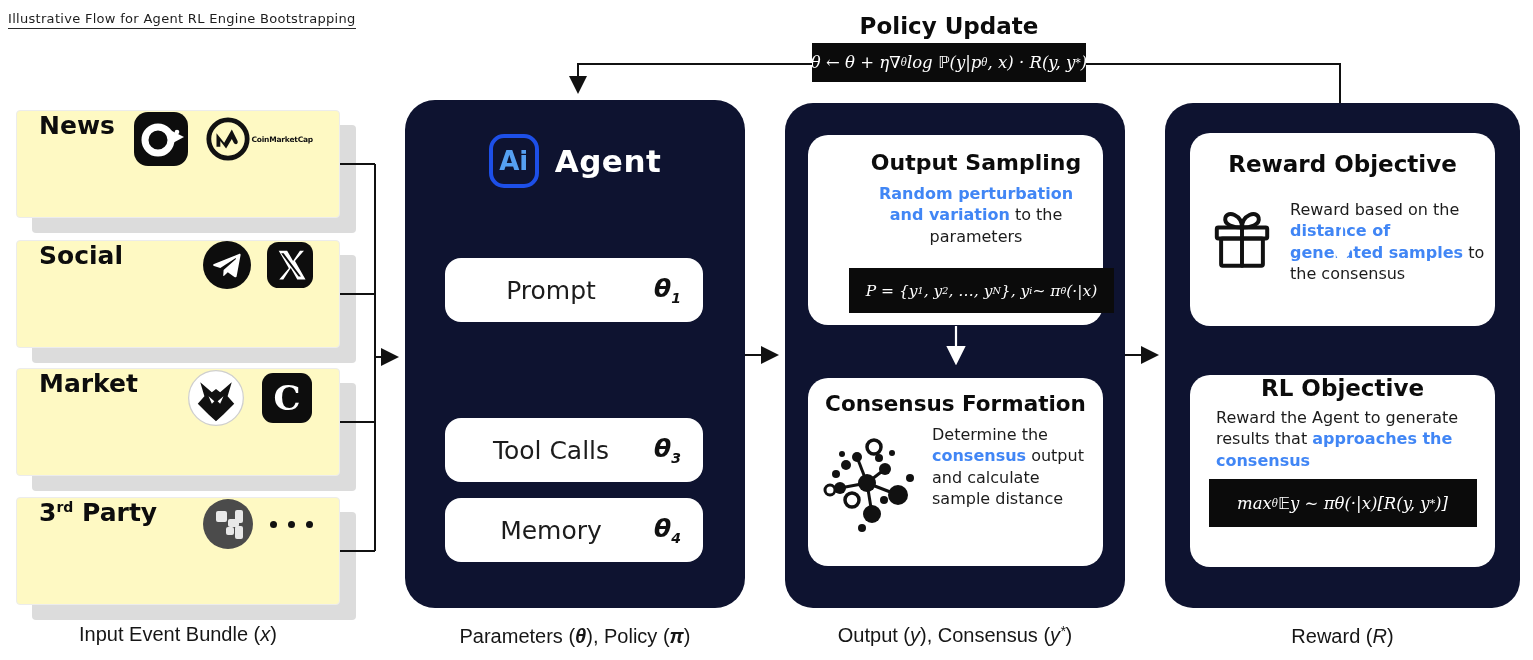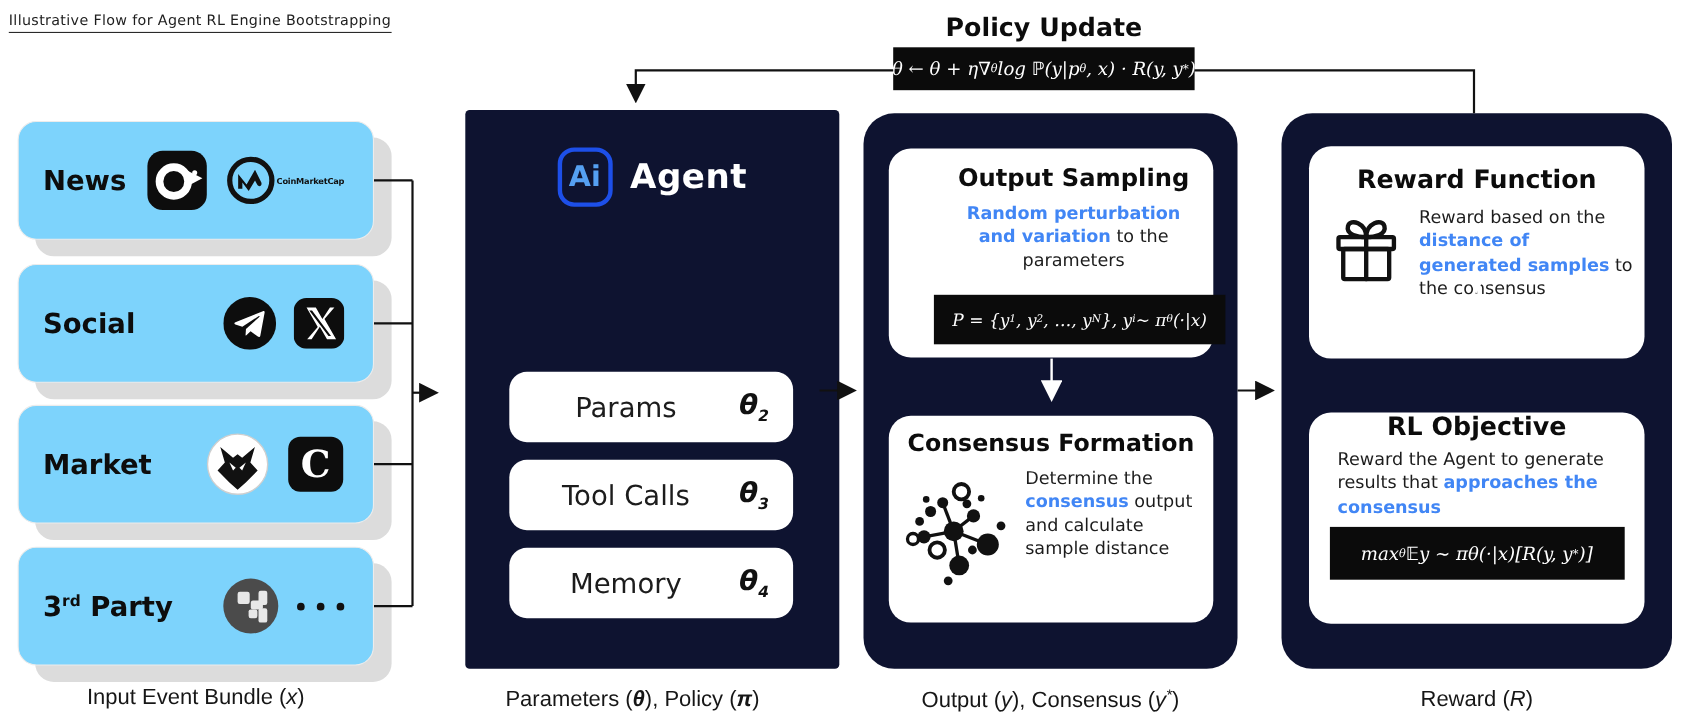--- a/index.html
+++ b/index.html
@@ -20,23 +20,23 @@
   .policy-heading { font-size:23px; font-weight:800; text-align:center; color:#0c0c0c; }
   .formula-box {
     background:#0b0b0b; color:#fff; display:flex; align-items:center; justify-content:center;
     font-family:"DejaVu Serif","DejaVu Sans",serif; font-style:italic; white-space:nowrap;
   }
   .formula-box .sub { font-size:.62em; font-style:italic; vertical-align:-0.35em; }
   .formula-box .sup { font-size:.66em; font-style:italic; vertical-align:0.5em; }
 
   
   .input-box {
-    background:#7dd3fc; border:1.5px solid #ececec; border-radius:17px;
+    background:#fef9c3; border:1.5px solid #ececec; border-radius:4px;
     box-shadow:16px 15px 0 #dcdcdc;
-    display:flex; align-items:center; padding:0 26px 0 22px;
+    display:flex; align-items:flex-start; padding:0 26px 0 22px;
   }
   .input-label { font-size:25px; font-weight:700; color:#0d0d0d; }
   .input-label sup { font-size:14px; font-weight:700; }
   .input-icons { margin-left:auto; display:flex; align-items:center; gap:16px; }
   .cmc-wrap { display:flex; align-items:center; }
   .cmc-label { font-size:7.5px; font-weight:700; color:#111; margin-top:1px; letter-spacing:-0.2px; }
   .dots { display:flex; gap:11px; align-items:center; }
   .dots i { width:7px; height:7px; border-radius:50%; background:#111; display:block; }
 
   
@@ -160,31 +160,31 @@
           <i></i>
           <i></i>
         </span>
     </span>
   </div>
 
   <div class="abs caption" style="left:16px; top:623px; width:324px;">
     <span>Input Event Bundle (</span><span class="var">x</span><span>)</span>
   </div>
 
-  <div class="abs panel" style="left:423px; top:100px; width:340px; height:508px; border-radius:4px;">
+  <div class="abs panel" style="left:405px; top:100px; width:340px; height:508px; border-radius:30px;">
     <div class="agent-header">
       <div class="ai-logo">
           <span>Ai</span>
         </div>
       <div class="agent-name">Agent</div>
     </div>
 
-    <div class="agent-item" style="top:238px;">
-      <span class="lbl">Params</span>
-      <span class="sym"><span>θ</span><span class="sub">2</span></span>
+    <div class="agent-item" style="top:158px;">
+      <span class="lbl">Prompt</span>
+      <span class="sym"><span>θ</span><span class="sub">1</span></span>
     </div>
     <div class="agent-item" style="top:318px;">
       <span class="lbl">Tool Calls</span>
       <span class="sym"><span>θ</span><span class="sub">3</span></span>
     </div>
     <div class="agent-item" style="top:398px;">
       <span class="lbl">Memory</span>
       <span class="sym"><span>θ</span><span class="sub">4</span></span>
     </div>
   </div>
@@ -251,22 +251,22 @@
     </div>
   </div>
 
   <div class="abs caption" style="left:785px; top:623px; width:340px;">
     <span>Output (</span><span class="var">y</span><span>), Consensus (</span><span class="var">y</span><span class="sup">*</span><span>)</span>
   </div>
 
   <div class="abs panel" style="left:1165px; top:103px; width:355px; height:505px;">
 
     <div class="card" style="left:25px; top:30px; width:305px; height:193px;">
-      <div class="card-title" style="font-size:23px; margin-top:18px;">Reward Function</div>
-      <div style="display:flex; align-items:center; margin-top:10px; padding:0 8px 0 16px;">
+      <div class="card-title" style="font-size:23px; margin-top:18px;">Reward Objective</div>
+      <div style="display:flex; align-items:center; margin-top:22px; padding:0 8px 0 16px;">
         <svg width="72" height="78" viewBox="0 0 100 100" style="flex:0 0 auto;">
           <g fill="none" stroke="#111" stroke-width="5.5" stroke-linejoin="round" stroke-linecap="round">
             <path d="M50 30 C50 12 30 6 27 16 C24 27 40 30 50 30 Z"></path>
             <path d="M50 30 C50 12 70 6 73 16 C76 27 60 30 50 30 Z"></path>
             <rect x="15" y="30" width="70" height="15" rx="2"></rect>
             <rect x="21" y="45" width="58" height="38" rx="2"></rect>
             <line x1="50" y1="30" x2="50" y2="83"></line>
           </g>
         </svg>
         <div class="body-text" style="margin-left:12px; width:205px;">

